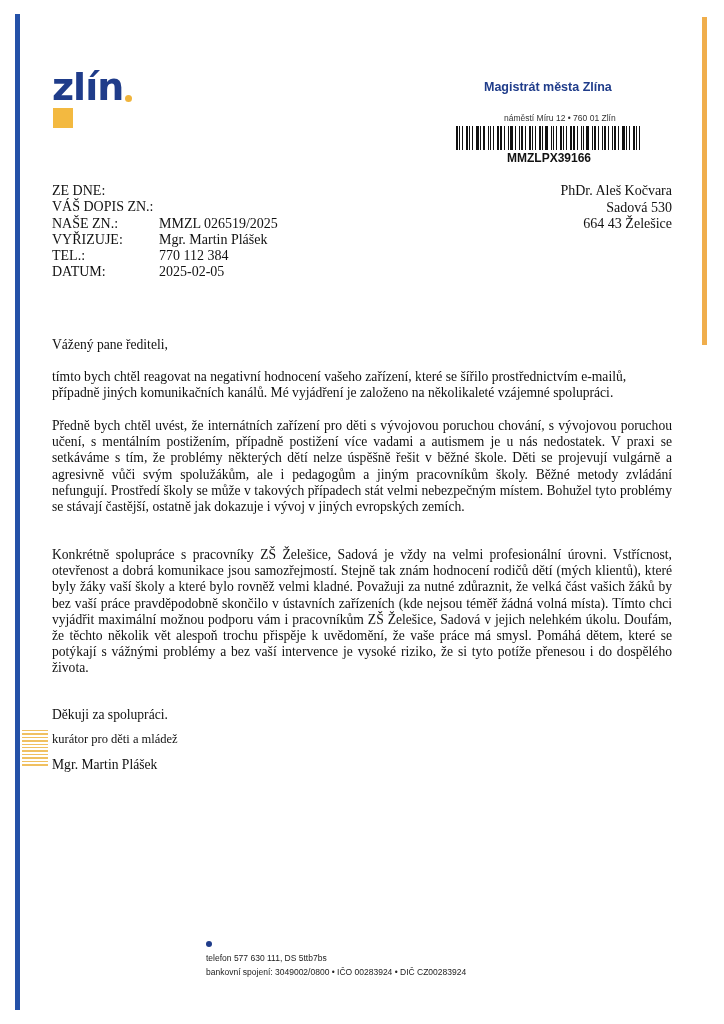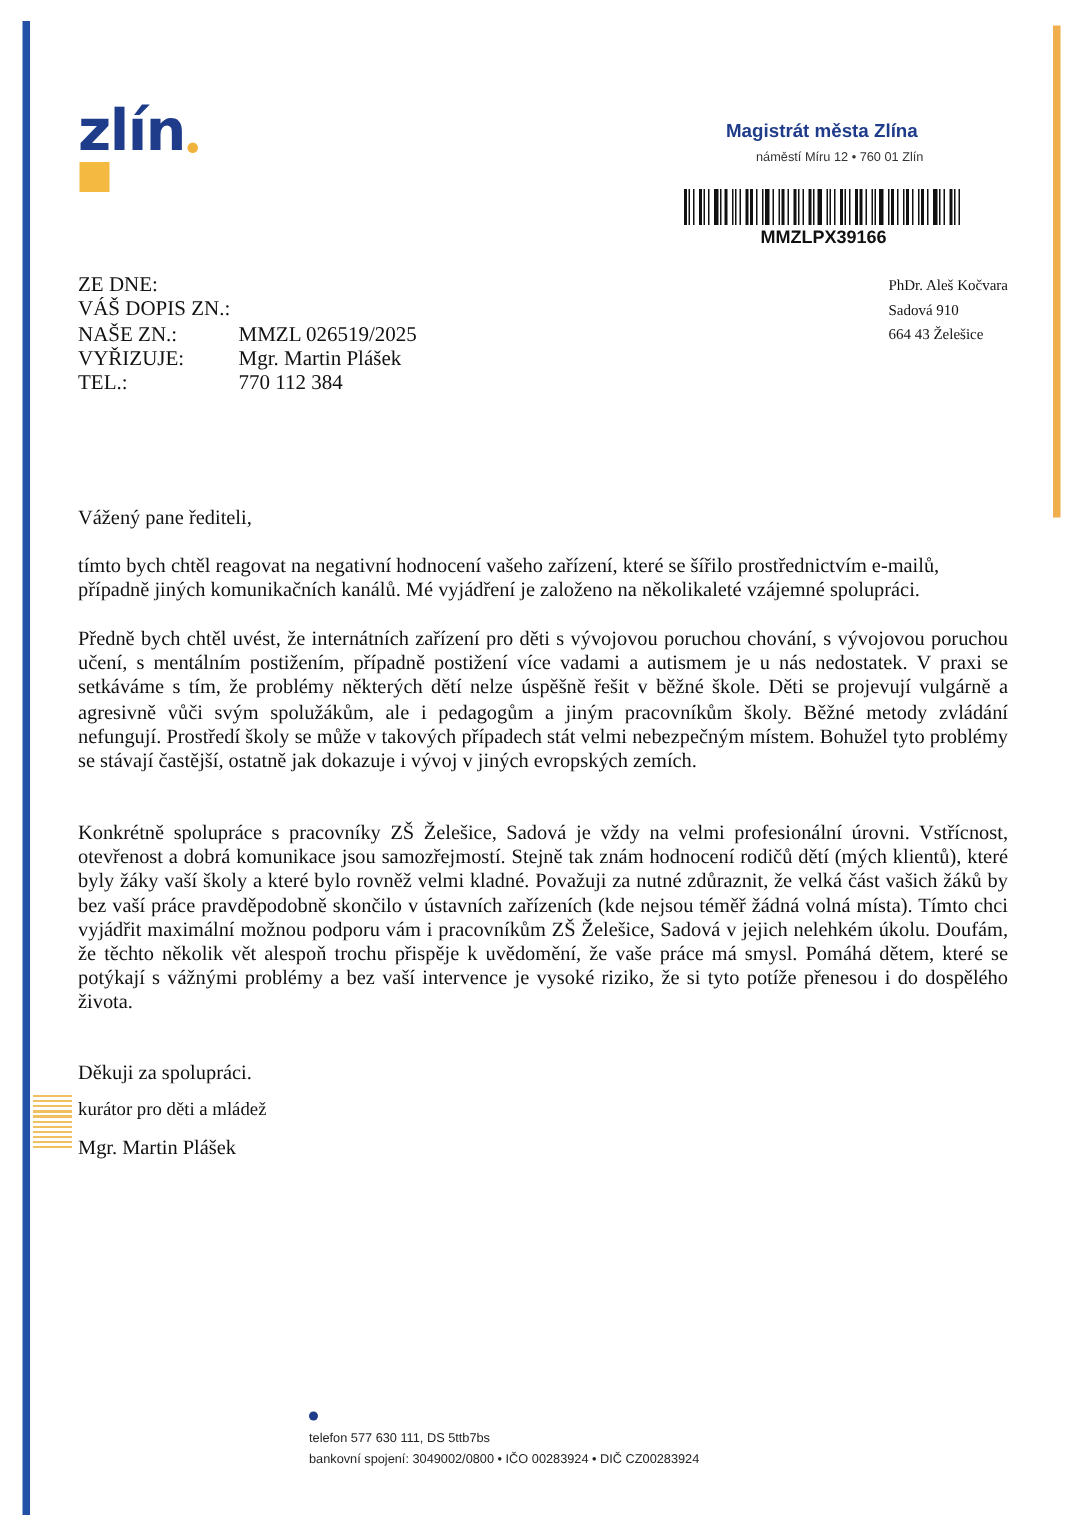--- a/index.html
+++ b/index.html
@@ -4,29 +4,29 @@
 <style>
   html, body { margin: 0; padding: 0; }
   body { width: 724px; height: 1024px; background: #ffffff; position: relative; overflow: hidden; }
   .blue-bar { position: absolute; left: 15px; top: 14px; width: 5px; height: 996px; background: #2451a8; }
   .orange-bar { position: absolute; left: 702px; top: 17px; width: 5px; height: 328px; background: #f0ae4c; }
   .logo { position: absolute; left: 52px; top: 68px; font-family: "DejaVu Sans", sans-serif; font-weight: bold; font-size: 38px; color: #1f3c8a; letter-spacing: -1px; line-height: 1; text-align: center; }
   .logo-dot { position: absolute; left: 125px; top: 95px; width: 7px; height: 7px; border-radius: 50%; background: #f0b43c; }
   .logo-square { position: absolute; left: 53px; top: 108px; width: 20px; height: 20px; background: #f3b940; }
   .org { position: absolute; left: 468px; top: 80px; font-family: "Liberation Sans", sans-serif; }
   .org-name { font-weight: bold; font-size: 12.5px; color: #1f3c8a; margin-left: 16px; }
-  .org-addr { font-size: 8.5px; color: #333; margin-top: 5px; padding-left: 36px; }
+  .org-addr { font-size: 8.5px; color: #333; margin-top: 19px; padding-left: 36px; }
   .barcode { position: absolute; left: 456px; top: 126px; width: 188px; height: 24px; display: flex; align-items: stretch; }
   .barcode span { display: block; background: #111; margin-right: 1px; }
   .barcode-text { position: absolute; left: 507px; top: 151px; font-family: "Liberation Sans", sans-serif; font-weight: bold; font-size: 12px; color: #111; }
   .serif { font-family: "Liberation Serif", serif; color: #111; }
   .meta { position: absolute; left: 52px; top: 183px; font-size: 14px; line-height: 16.3px; }
   .meta-row { display: flex; }
   .meta-label { width: 107px; }
-  .recipient { position: absolute; right: 52px; top: 183px; font-size: 10px; line-height: 16.5px; }
+  .recipient { position: absolute; right: 52px; top: 183px; font-size: 14px; line-height: 16.5px; text-align: right; }
   .body-text { position: absolute; left: 52px; width: 620px; font-size: 13.6px; line-height: 16.2px; }
   .justify { text-align: justify; }
   .greeting { top: 337px; }
   .p1 { top: 369px; }
   .p2 { top: 418px; }
   .p3 { top: 547px; }
   .thanks { top: 707px; }
   .sig-lines { position: absolute; left: 22px; top: 730px; width: 26px; height: 36px;
     background: repeating-linear-gradient(to bottom, #f0c060 0px, #f0c060 1.5px, transparent 1.5px, transparent 3.4px); }
   .sig-name { position: absolute; left: 52px; top: 757px; font-size: 13.6px; }
@@ -121,25 +121,29 @@
       <span>MMZL 026519/2025</span>
     </div>
   <div class="meta-row">
       <span class="meta-label">VYŘIZUJE:</span>
       <span>Mgr. Martin Plášek</span>
     </div>
   <div class="meta-row">
       <span class="meta-label">TEL.:</span>
       <span>770 112 384</span>
     </div>
+  <div class="meta-row">
+      <span class="meta-label">DATUM:</span>
+      <span>2025-02-05</span>
+    </div>
 </div>
 
 <div class="recipient serif">
   <div>PhDr. Aleš Kočvara</div>
-  <div>Sadová 910</div>
+  <div>Sadová 530</div>
   <div>664 43 Želešice</div>
 </div>
 
 <div class="body-text serif greeting">Vážený pane řediteli,</div>
 <div class="body-text serif p1">tímto bych chtěl reagovat na negativní hodnocení vašeho zařízení, které se šířilo prostřednictvím e-mailů, případně jiných komunikačních kanálů. Mé vyjádření je založeno na několikaleté vzájemné spolupráci.</div>
 <div class="body-text serif justify p2">Předně bych chtěl uvést, že internátních zařízení pro děti s vývojovou poruchou chování, s vývojovou poruchou učení, s mentálním postižením, případně postižení více vadami a autismem je u nás nedostatek. V praxi se setkáváme s tím, že problémy některých dětí nelze úspěšně řešit v běžné škole. Děti se projevují vulgárně a agresivně vůči svým spolužákům, ale i pedagogům a jiným pracovníkům školy. Běžné metody zvládání nefungují. Prostředí školy se může v takových případech stát velmi nebezpečným místem. Bohužel tyto problémy se stávají častější, ostatně jak dokazuje i vývoj v jiných evropských zemích.</div>
 <div class="body-text serif justify p3">Konkrétně spolupráce s pracovníky ZŠ Želešice, Sadová je vždy na velmi profesionální úrovni. Vstřícnost, otevřenost a dobrá komunikace jsou samozřejmostí. Stejně tak znám hodnocení rodičů dětí (mých klientů), které byly žáky vaší školy a které bylo rovněž velmi kladné. Považuji za nutné zdůraznit, že velká část vašich žáků by bez vaší práce pravděpodobně skončilo v ústavních zařízeních (kde nejsou téměř žádná volná místa). Tímto chci vyjádřit maximální možnou podporu vám i pracovníkům ZŠ Želešice, Sadová v jejich nelehkém úkolu. Doufám, že těchto několik vět alespoň trochu přispěje k uvědomění, že vaše práce má smysl. Pomáhá dětem, které se potýkají s vážnými problémy a bez vaší intervence je vysoké riziko, že si tyto potíže přenesou i do dospělého života.</div>
 <div class="body-text serif thanks">Děkuji za spolupráci.</div>
 
 <div class="sig-lines"></div>

